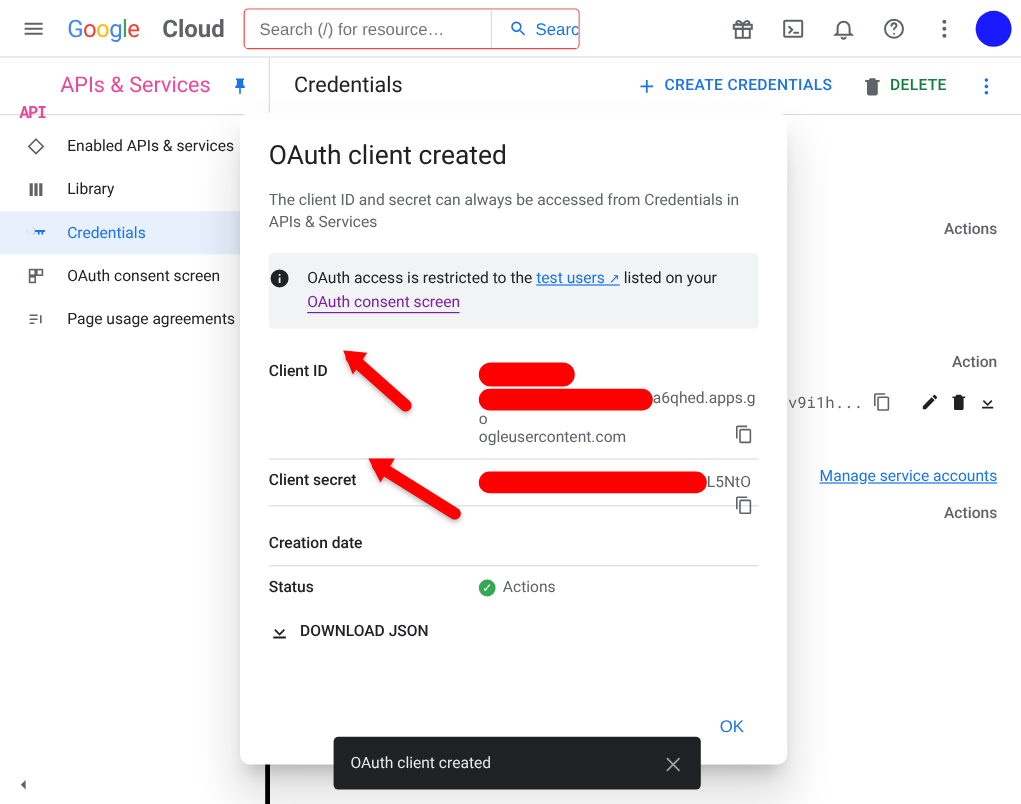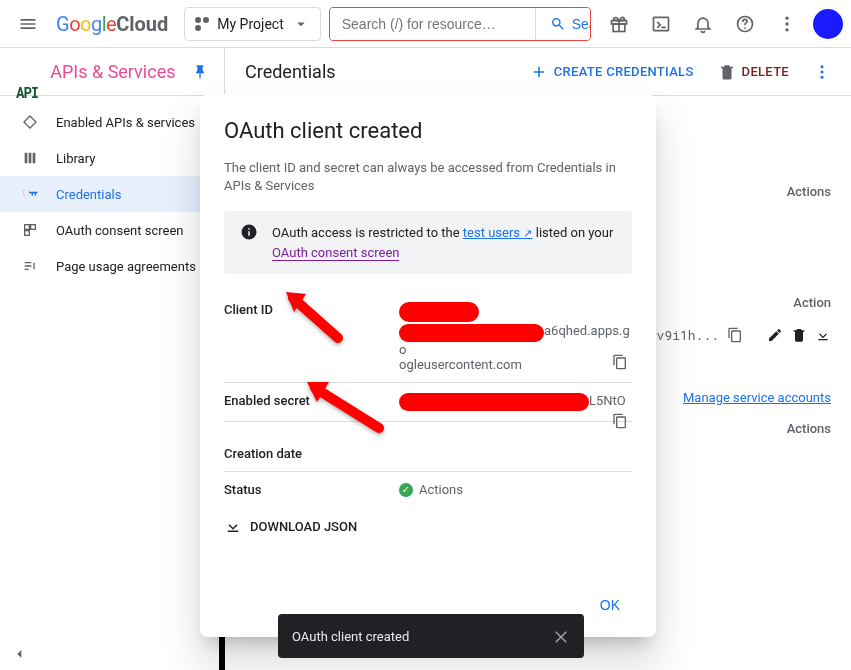--- a/index.html
+++ b/index.html
@@ -1,73 +1,73 @@
 <!DOCTYPE html>
 <html><head>
 <meta charset="utf-8">
 <style>
 * { margin: 0; padding: 0; box-sizing: border-box; }
 body { font-family: "Google Sans", Roboto, Arial, sans-serif; font-size: 14px; color: #202124; background: #fff; width: 851px; height: 670px; overflow: hidden; position: relative; }
 
 
 .topbar { height: 48px; border-bottom: 1px solid #dadce0; display: flex; align-items: center; padding: 0 8px; gap: 8px; background: #fff; }
 .hamburger { width: 40px; height: 40px; display: flex; align-items: center; justify-content: center; cursor: pointer; border-radius: 50%; }
-.logo { display: flex; align-items: center; gap: 0; font-size: 20px; margin-right: 8px; }
+.logo { display: flex; align-items: center; gap: 19px; font-size: 20px; margin-right: 8px; }
 .logo-google { letter-spacing: -0.5px; }
 .logo-google .b { color: #4285F4; }
 .logo-google .r { color: #EA4335; }
 .logo-google .y { color: #FBBC05; }
 .logo-google .g { color: #34A853; }
 .logo-cloud { color: #5f6368; font-weight: 700; }
 .project-picker { height: 34px; border: 1px solid #dadce0; border-radius: 4px; display: flex; align-items: center; gap: 8px; padding: 0 10px; cursor: pointer; background: #fff; }
 .proj-dots { display: inline-block; width: 14px; height: 14px; position: relative; }
 .proj-dots::before { content: ""; position: absolute; width: 6px; height: 6px; background: #5f6368; border-radius: 50%; top: 0; left: 0; box-shadow: 8px 0 0 #5f6368, 0 8px 0 #5f6368; }
 .searchbox { flex: 1; display: flex; height: 34px; border: 1px solid #ef4444; border-radius: 4px; overflow: hidden; max-width: 280px; }
 .searchbox input { flex: 1; border: none; padding: 0 12px; font-size: 14px; outline: none; color: #5f6368; background: #fff; }
 .search-btn { border: none; border-left: 1px solid #dadce0; background: #fff; padding: 0 14px; color: #1a73e8; font-weight: 500; display: flex; align-items: center; gap: 6px; cursor: pointer; font-size: 14px; }
 .topicons { display: flex; align-items: center; gap: 2px; margin-left: auto; }
 .topicon { width: 40px; height: 40px; display: flex; align-items: center; justify-content: center; color: #5f6368; cursor: pointer; border-radius: 50%; }
 .avatar { width: 30px; height: 30px; background: #1a1aff; border-radius: 50%; margin-left: 4px; cursor: pointer; }
 
 
 .secondbar { height: 48px; border-bottom: 1px solid #dadce0; display: flex; align-items: stretch; }
 .sec-left { width: 225px; display: flex; align-items: center; padding: 0 16px; gap: 12px; border-right: 1px solid #dadce0; }
-.api-badge { font-family: "Roboto Mono", monospace; font-weight: 700; color: #14532d; font-size: 14px; letter-spacing: -1px; margin-top: 42px; }
+.api-badge { font-family: "Roboto Mono", monospace; font-weight: 700; color: #ec4899; font-size: 14px; letter-spacing: -1px; margin-top: 42px; }
 .sec-title { font-size: 18px; color: #ec4899; flex: 1; }
 .pin-icon { color: #1a73e8; }
 .sec-right { flex: 1; display: flex; align-items: center; padding: 0 20px; gap: 24px; }
 .page-title { font-size: 18px; }
 .tb-btn { display: flex; align-items: center; gap: 6px; color: #1a73e8; font-weight: 500; cursor: pointer; font-size: 13px; letter-spacing: 0.3px; }
-.tb-btn.del { color: #7f1d1d; }
+.tb-btn.del { color: #15803d; }
 .overflow { color: #1a73e8; }
 
 
 .main { display: flex; height: calc(670px - 96px); }
-.sidenav { width: 225px; border-right: 6px solid #000000; padding-top: 8px; position: relative; }
+.sidenav { width: 225px; border-right: 4px solid #000000; padding-top: 8px; position: relative; }
 .nav-item { height: 36px; display: flex; align-items: center; gap: 16px; padding: 0 20px; color: #5f6368; cursor: pointer; font-size: 13px; }
 .nav-item.active { background: #e8f0fe; color: #1a73e8; }
 .nav-item.active .nav-icon { color: #1a73e8; }
 .nav-label { color: #202124; }
 .nav-item.active .nav-label { color: #1a73e8; }
 .nav-icon { width: 20px; display: flex; justify-content: center; color: #5f6368; }
 .collapse { position: absolute; bottom: 8px; left: 12px; color: #5f6368; cursor: pointer; }
 
 .content { flex: 1; background: #fff; padding: 0; overflow: hidden; position: relative; }
 .section-head { display: flex; align-items: center; padding: 8px 20px; font-size: 13px; color: #5f6368; }
 .section-head .lbl { flex: 1; }
 .section-head .act { font-weight: 500; }
 .row { display: flex; align-items: center; padding: 8px 20px; font-size: 13px; gap: 8px; }
 .mono { font-family: "Roboto Mono", monospace; color: #5f6368; }
 .link-btn { color: #1a73e8; text-decoration: underline; cursor: pointer; margin-left: auto; }
 
 
 .dialog { position: absolute; left: 200px; top: 94px; width: 456px; background: #fff; border-radius: 8px; box-shadow: 0 11px 15px -7px rgba(0,0,0,0.2), 0 24px 38px 3px rgba(0,0,0,0.14); padding: 24px 24px 16px 24px; z-index: 50; }
 .dlg-title { font-size: 22px; margin-bottom: 16px; }
 .dlg-sub { font-size: 13px; color: #5f6368; margin-bottom: 16px; line-height: 1.4; }
-.info-box { background: #f1f3f4; border-radius: 4px; padding: 12px 16px; display: flex; gap: 14px; font-size: 13px; line-height: 1.5; margin-bottom: 18px; }
+.info-box { background: #f1f3f4; border-radius: 4px; padding: 12px 0; display: flex; gap: 14px; font-size: 13px; line-height: 1.5; margin-bottom: 18px; }
 .info-box a { color: #1a73e8; text-decoration: underline; }
 .launch-icon { font-size: 11px; }
 .purple-link { color: #7b1fa2 !important; border-bottom: 1px solid #7b1fa2; text-decoration: none !important; }
 
 .kv { display: flex; align-items: flex-start; border-bottom: 1px solid #dadce0; padding: 10px 0; font-size: 13px; position: relative; }
 .kv:last-of-type { border-bottom: none; }
 .kv .k { width: 175px; font-weight: 500; }
 .kv .v { flex: 1; color: #5f6368; word-break: break-all; position: relative; }
 .copy-icon { position: absolute; right: 4px; bottom: 2px; color: #5f6368; cursor: pointer; }
 
@@ -98,27 +98,20 @@
 
 <div class="topbar">
   <div class="hamburger">
     <svg width="20" height="20" viewBox="0 0 24 24" fill="#5f6368">
         <path d="M3 6h18v2H3V6zm0 5h18v2H3v-2zm0 5h18v2H3v-2z"></path>
       </svg>
   </div>
   <div class="logo">
     <span class="logo-google"><span class="b">G</span><span class="r">o</span><span class="y">o</span><span class="b">g</span><span class="g">l</span><span class="r">e</span></span>
     <span class="logo-cloud">Cloud</span>
-  </div>
-  <div class="project-picker">
-    <span class="proj-dots"></span>
-    <span>My Project</span>
-    <svg width="18" height="18" viewBox="0 0 24 24" fill="#5f6368">
-        <path d="M7 10l5 5 5-5z"></path>
-      </svg>
   </div>
   <div class="searchbox">
     <input type="text" placeholder="Search (/) for resource…" style="">
     <button class="search-btn">
       <svg width="16" height="16" viewBox="0 0 24 24" fill="#1a73e8">
           <path d="M15.5 14h-.79l-.28-.27A6.471 6.471 0 0016 9.5 6.5 6.5 0 109.5 16c1.61 0 3.09-.59 4.23-1.57l.27.28v.79l5 4.99L20.49 19l-4.99-5zm-6 0C7.01 14 5 11.99 5 9.5S7.01 5 9.5 5 14 7.01 14 9.5 11.99 14 9.5 14z"></path>
         </svg>
       <span>Search</span>
     </button>
   </div>
@@ -316,21 +309,21 @@
       <span>ogleusercontent.com</span>
       <span class="copy-icon">
           <svg width="16" height="16" viewBox="0 0 24 24" fill="#5f6368">
             <path d="M16 1H4a2 2 0 00-2 2v14h2V3h12V1zm3 4H8a2 2 0 00-2 2v14a2 2 0 002 2h11a2 2 0 002-2V7a2 2 0 00-2-2zm0 16H8V7h11v14z"></path>
           </svg>
         </span>
     </div>
   </div>
 
   <div class="kv">
-    <div class="k">Enabled secret</div>
+    <div class="k">Client secret</div>
     <div class="v">
       <span class="redact c"></span><span>L5NtO</span>
       <span class="copy-icon" style="bottom:-18px;">
           <svg width="16" height="16" viewBox="0 0 24 24" fill="#5f6368">
             <path d="M16 1H4a2 2 0 00-2 2v14h2V3h12V1zm3 4H8a2 2 0 00-2 2v14a2 2 0 002 2h11a2 2 0 002-2V7a2 2 0 00-2-2zm0 16H8V7h11v14z"></path>
           </svg>
         </span>
     </div>
   </div>
 

